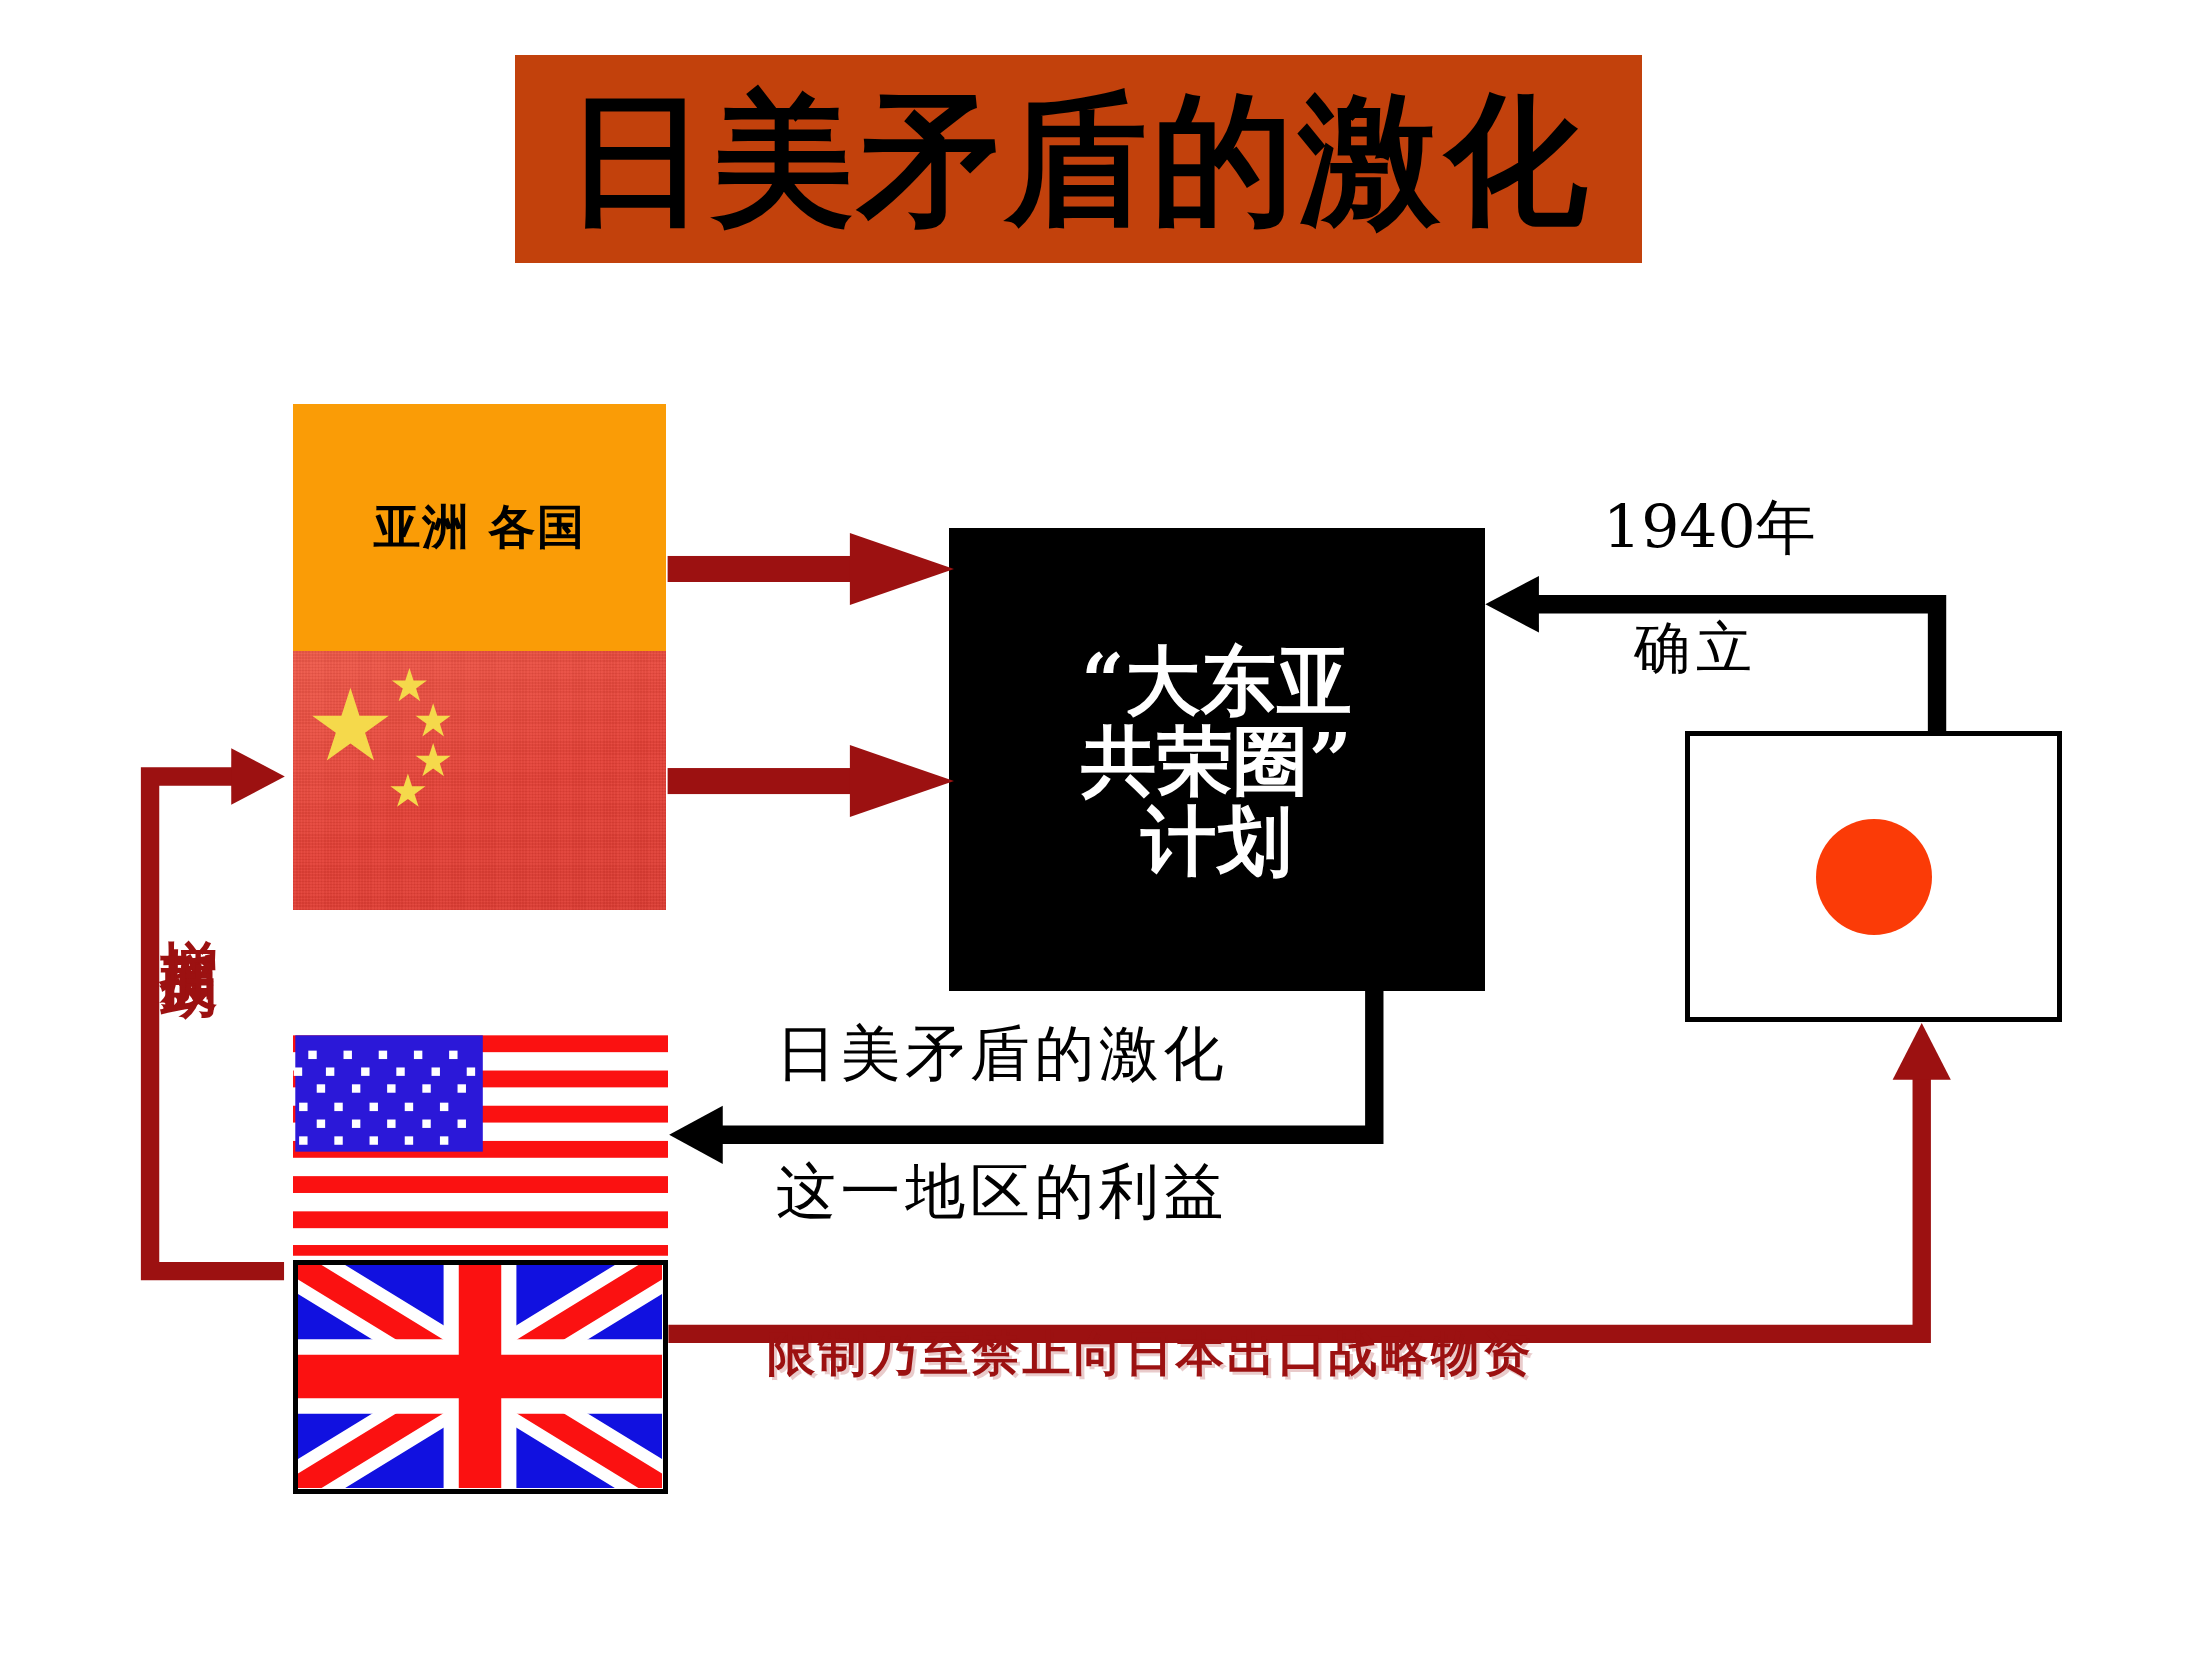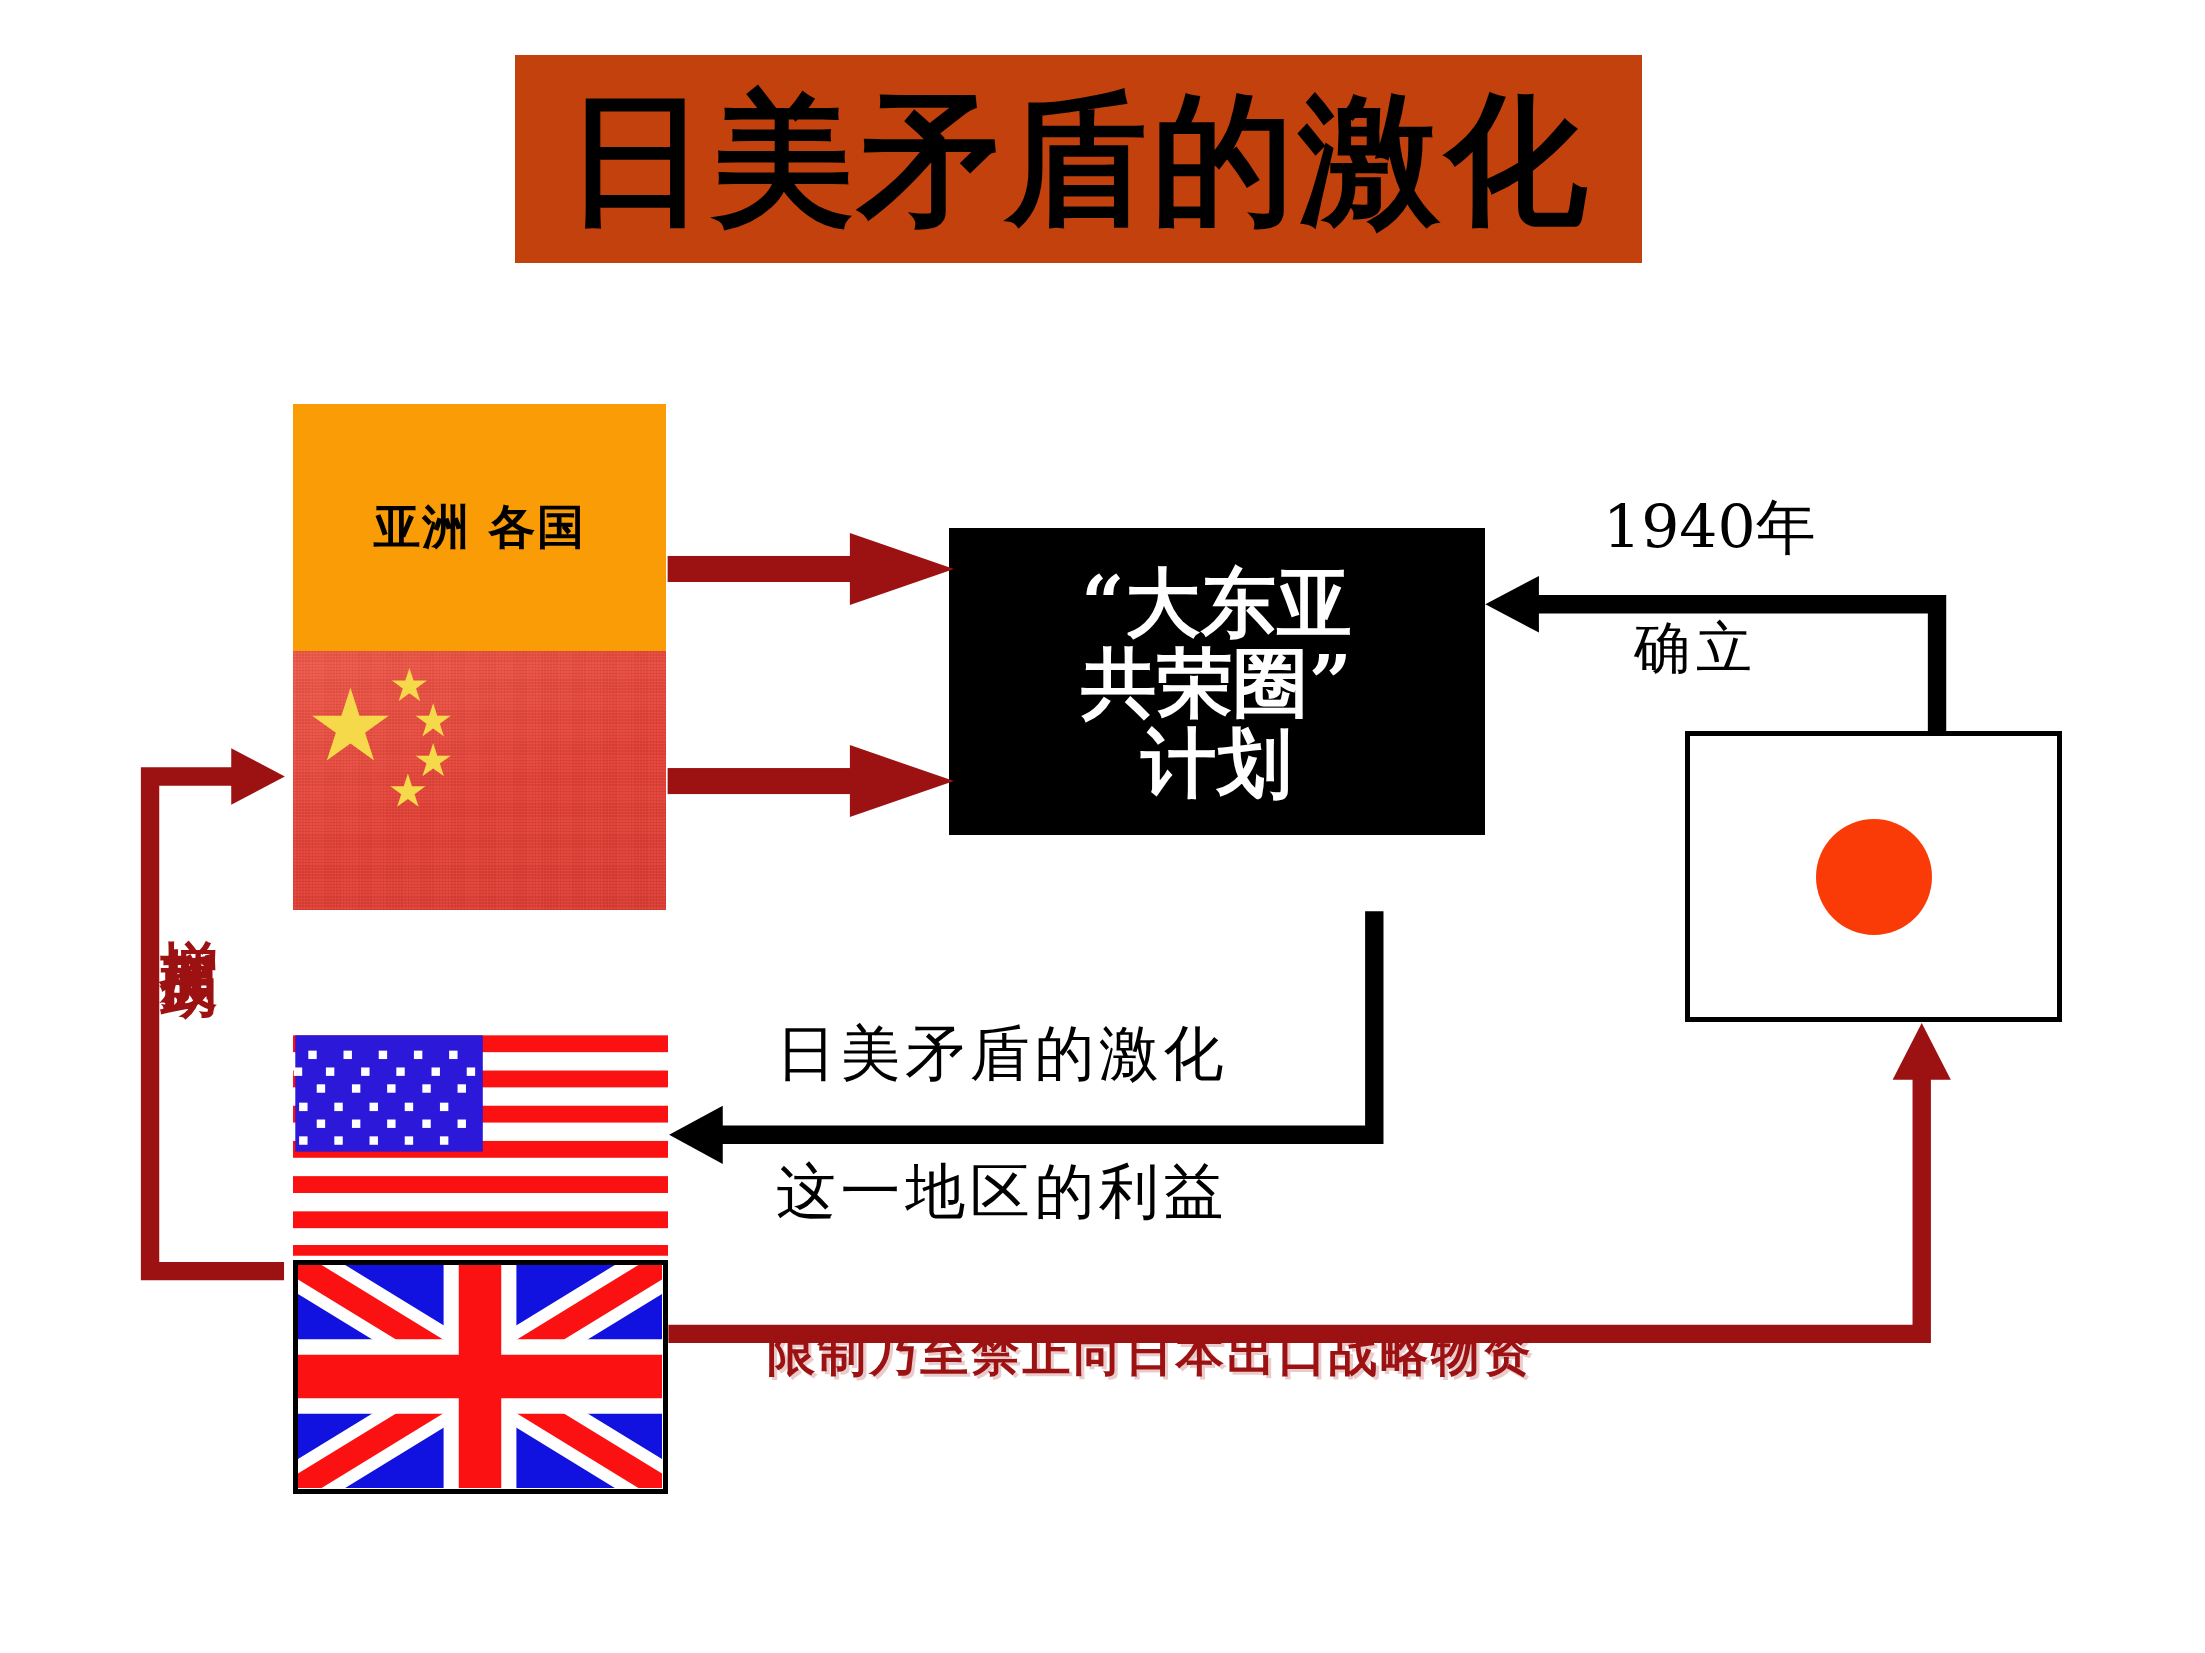--- a/index.html
+++ b/index.html
@@ -115,21 +115,21 @@
     border-radius: 50%;
     background: #fb3b07;
   }
 
   
   #plan-box {
     position: absolute;
     left: 949px;
     top: 528px;
     width: 536px;
-    height: 307px;
+    height: 463px;
     background: #000000;
     display: flex;
     flex-direction: column;
     align-items: center;
     justify-content: center;
     padding: 3.1px 0 0 0;
     box-sizing: border-box;
   }
   #plan-text {
     color: #ffffff;

